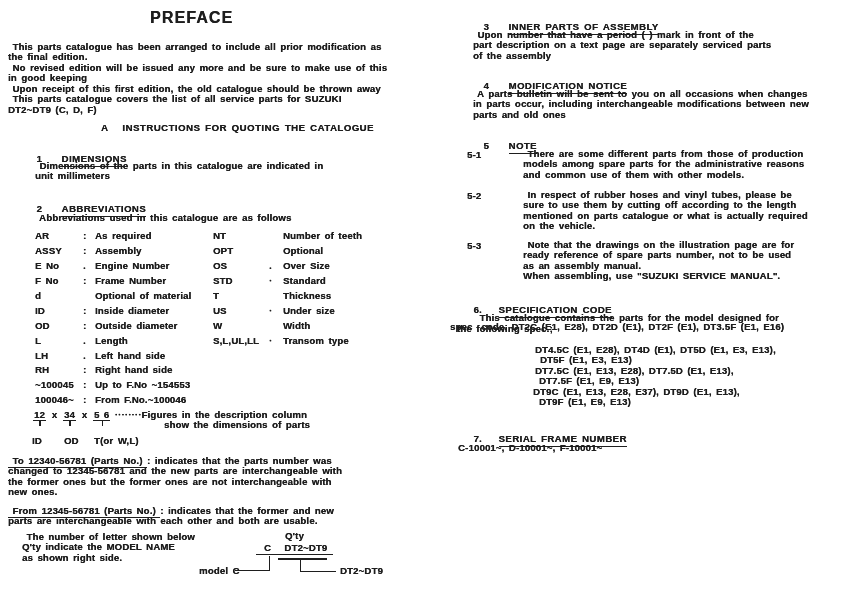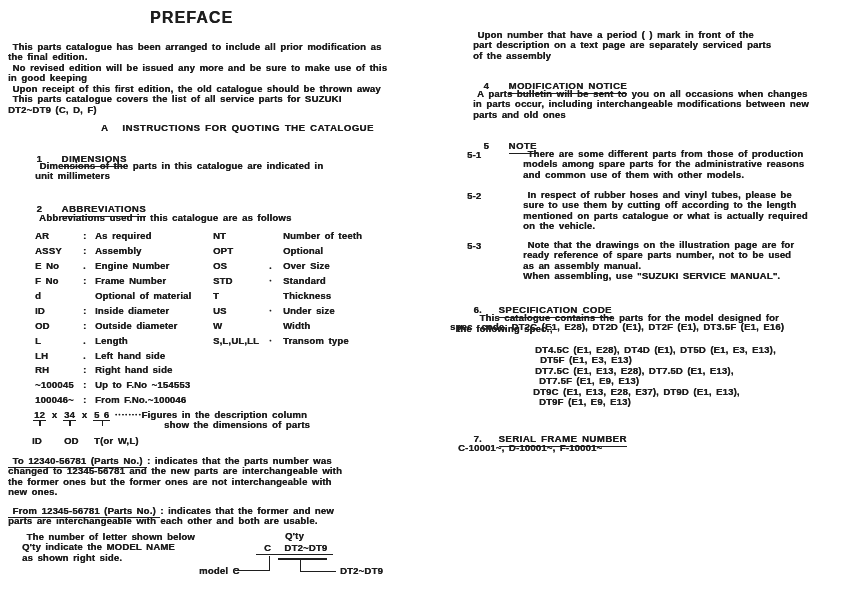--- a/index.html
+++ b/index.html
@@ -114,20 +114,23 @@
     <span class="abs code" style="left:61px;top:14px">C   DT2~DT9</span>
     <div class="uline2" style="left:83px;top:30px;width:49px"></div>
     <div class="elbow-l" style="left:40px;top:28px;width:34px;height:14px"></div>
     <div class="elbow-r" style="left:105px;top:31px;width:35px;height:12px"></div>
     <span class="abs" style="left:4px;top:37px">model C</span>
     <span class="abs" style="left:145px;top:37px">DT2~DT9</span>
   </div>
 
   <div class="col col-right">
 
+    <div class="abs sechead" style="left:15px;top:10px">
+      <span class="num">3</span><span class="ttl">INNER PARTS OF ASSEMBLY</span>
+    </div>
     <div class="abs" style="left:33px;top:30px">
       <div class="ln"> Upon number that have a period ( ) mark in front of the</div>
       <div class="ln">part description on a text page are separately serviced parts</div>
       <div class="ln">of the assembly</div>
     </div>
 
     <div class="abs sechead" style="left:15px;top:69px">
       <span class="num">4</span><span class="ttl">MODIFICATION NOTICE</span>
     </div>
     <div class="abs" style="left:33px;top:89px">

